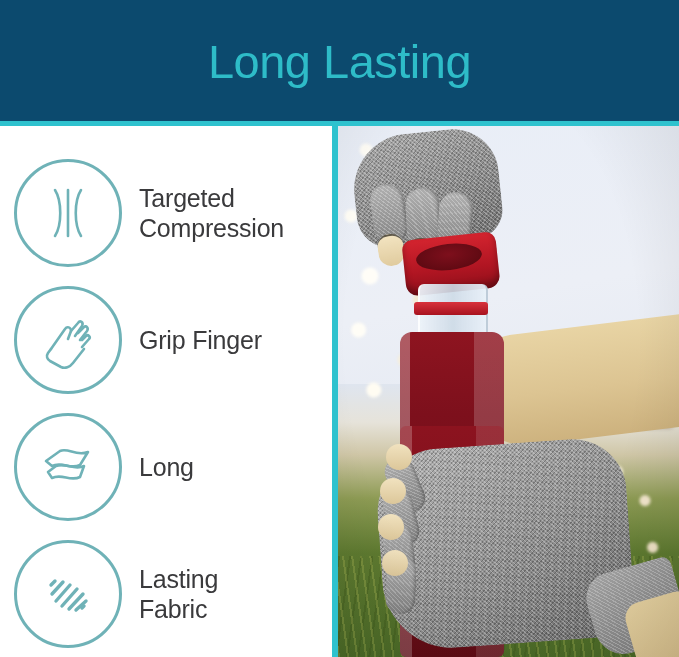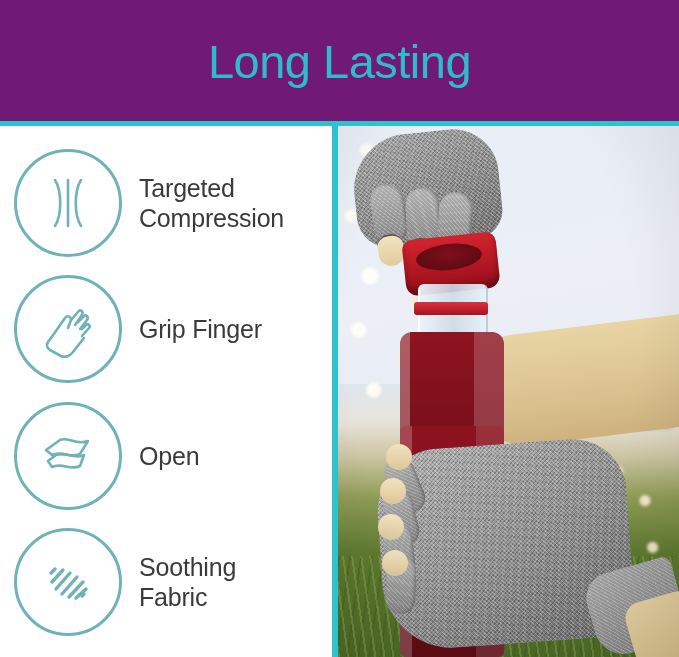--- a/index.html
+++ b/index.html
@@ -15,21 +15,21 @@
     position: relative;
   }
 
   
   .header {
     height: 121px;
     display: flex;
     flex-direction: column;
     align-items: center;
     justify-content: center;
-    background: #701a75;
+    background: #0c4a6e;
     box-sizing: border-box;
     padding-top: 2px;
     text-align: center;
   }
   .title-line {
     color: #2ebcc8;
     font-size: 47px;
     line-height: 53px;
     font-weight: 400;
     letter-spacing: -0.5px;
@@ -53,21 +53,21 @@
     width: 679px;
     height: 531px;
     display: flex;
   }
 
   .features {
     width: 332px;
     height: 531px;
     background: #ffffff;
     box-sizing: border-box;
-    padding: 14px 0 12px 14px;
+    padding: 14px 0 0 14px;
     display: flex;
     flex-direction: column;
     justify-content: flex-end;
   }
 
   .feature {
     display: flex;
     align-items: center;
     height: 127px;
     gap: 17px;
@@ -341,38 +341,38 @@
     </div>
 
     <div class="feature">
       <div class="badge">
         <svg width="64" height="64" viewBox="0 0 64 64" fill="none" stroke="#6fb2b7" stroke-width="2.6" stroke-linecap="round" stroke-linejoin="round">
           <path d="M10 26 L24 16 C32 12 40 22 52 17 L44 30 C34 35 26 26 16 31 Z"></path>
           <path d="M12 37 L20 31 C30 27 38 36 48 31 L44 42 C34 47 26 38 16 43 Z"></path>
         </svg>
       </div>
       <div class="feature-label">
-        <div>Open</div>
+        <div>Long</div>
       </div>
     </div>
 
     <div class="feature">
       <div class="badge">
         <svg width="62" height="62" viewBox="0 0 62 62" fill="none" stroke="#6fb2b7" stroke-width="3.4" stroke-linecap="round">
           <path d="M14 22 L18 18"></path>
           <path d="M15 31 L26 19"></path>
           <path d="M19 38 L33 22"></path>
           <path d="M25 43 L40 26"></path>
           <path d="M32 46 L46 31"></path>
           <path d="M39 47 L49 38"></path>
           <path d="M45 45 L47 43"></path>
         </svg>
       </div>
       <div class="feature-label">
-        <div>Soothing</div>
+        <div>Lasting</div>
         <div>Fabric</div>
       </div>
     </div>
 
   </div>
 
   <div class="v-rule"></div>
 
   <div class="photo">
     <div class="sky"></div>

